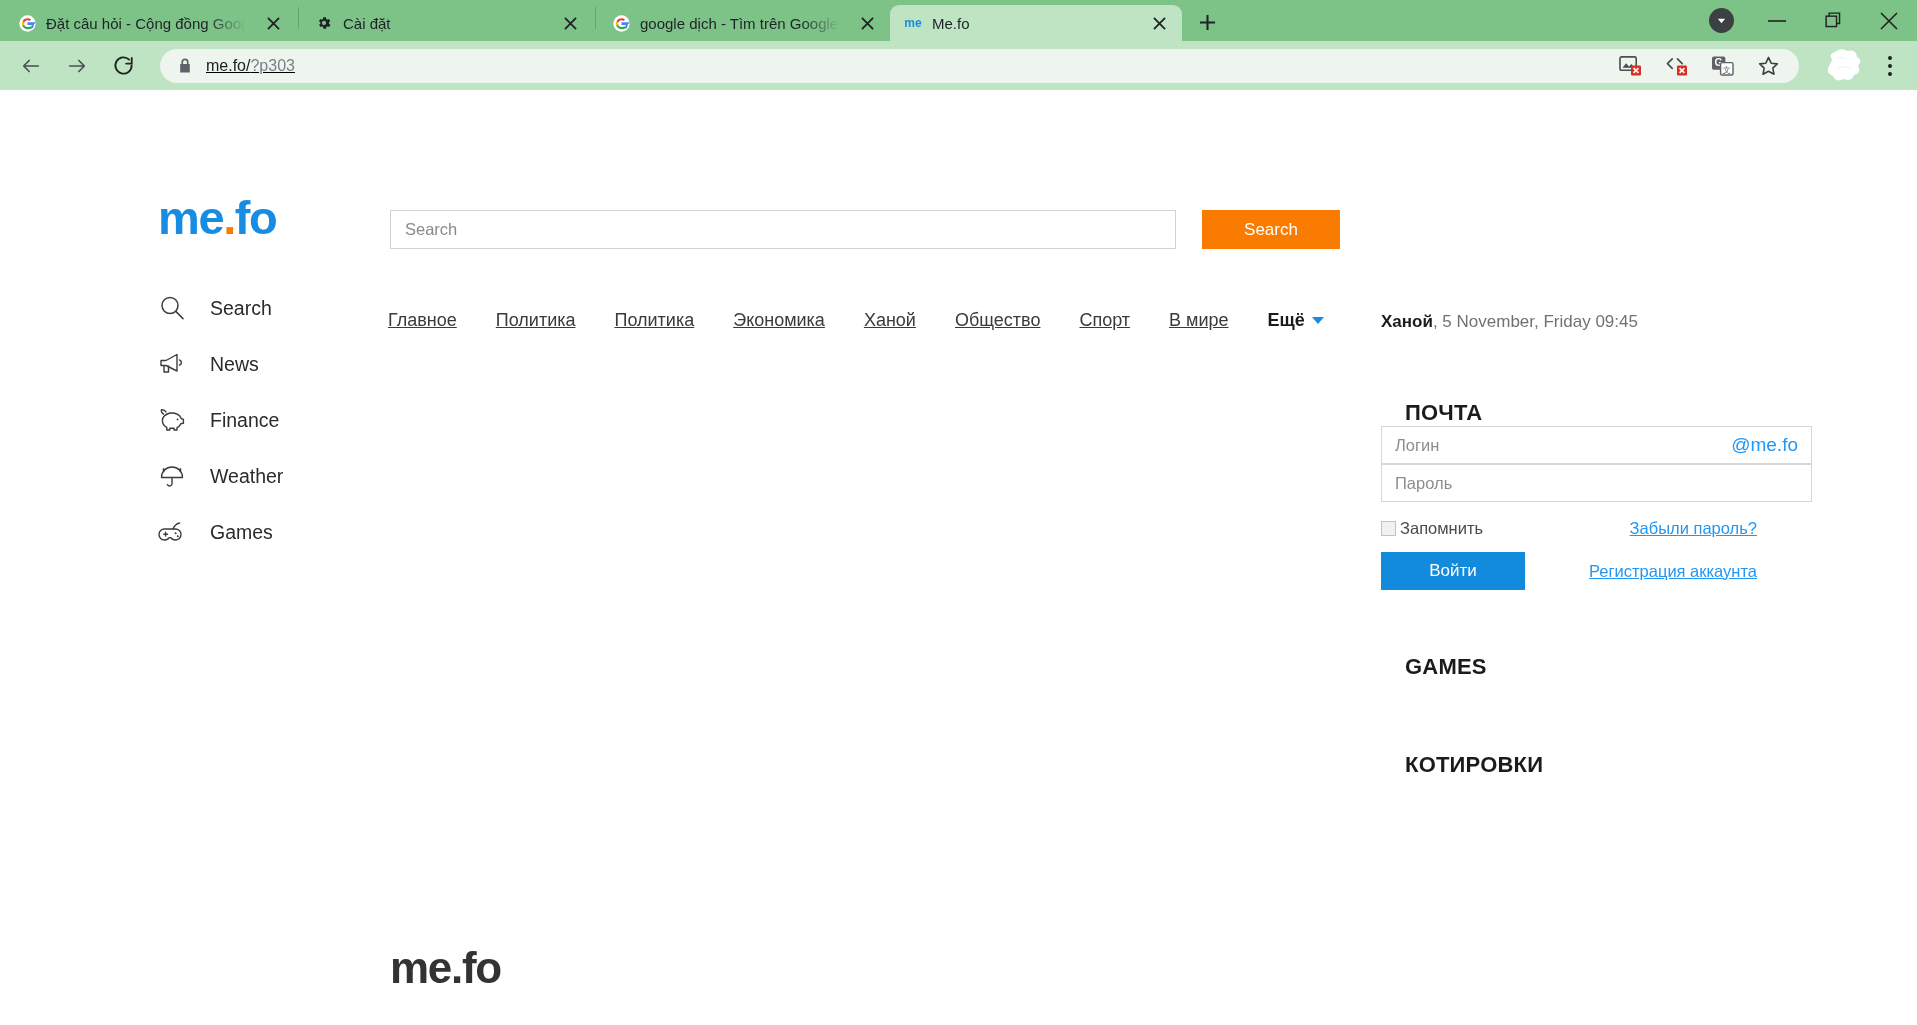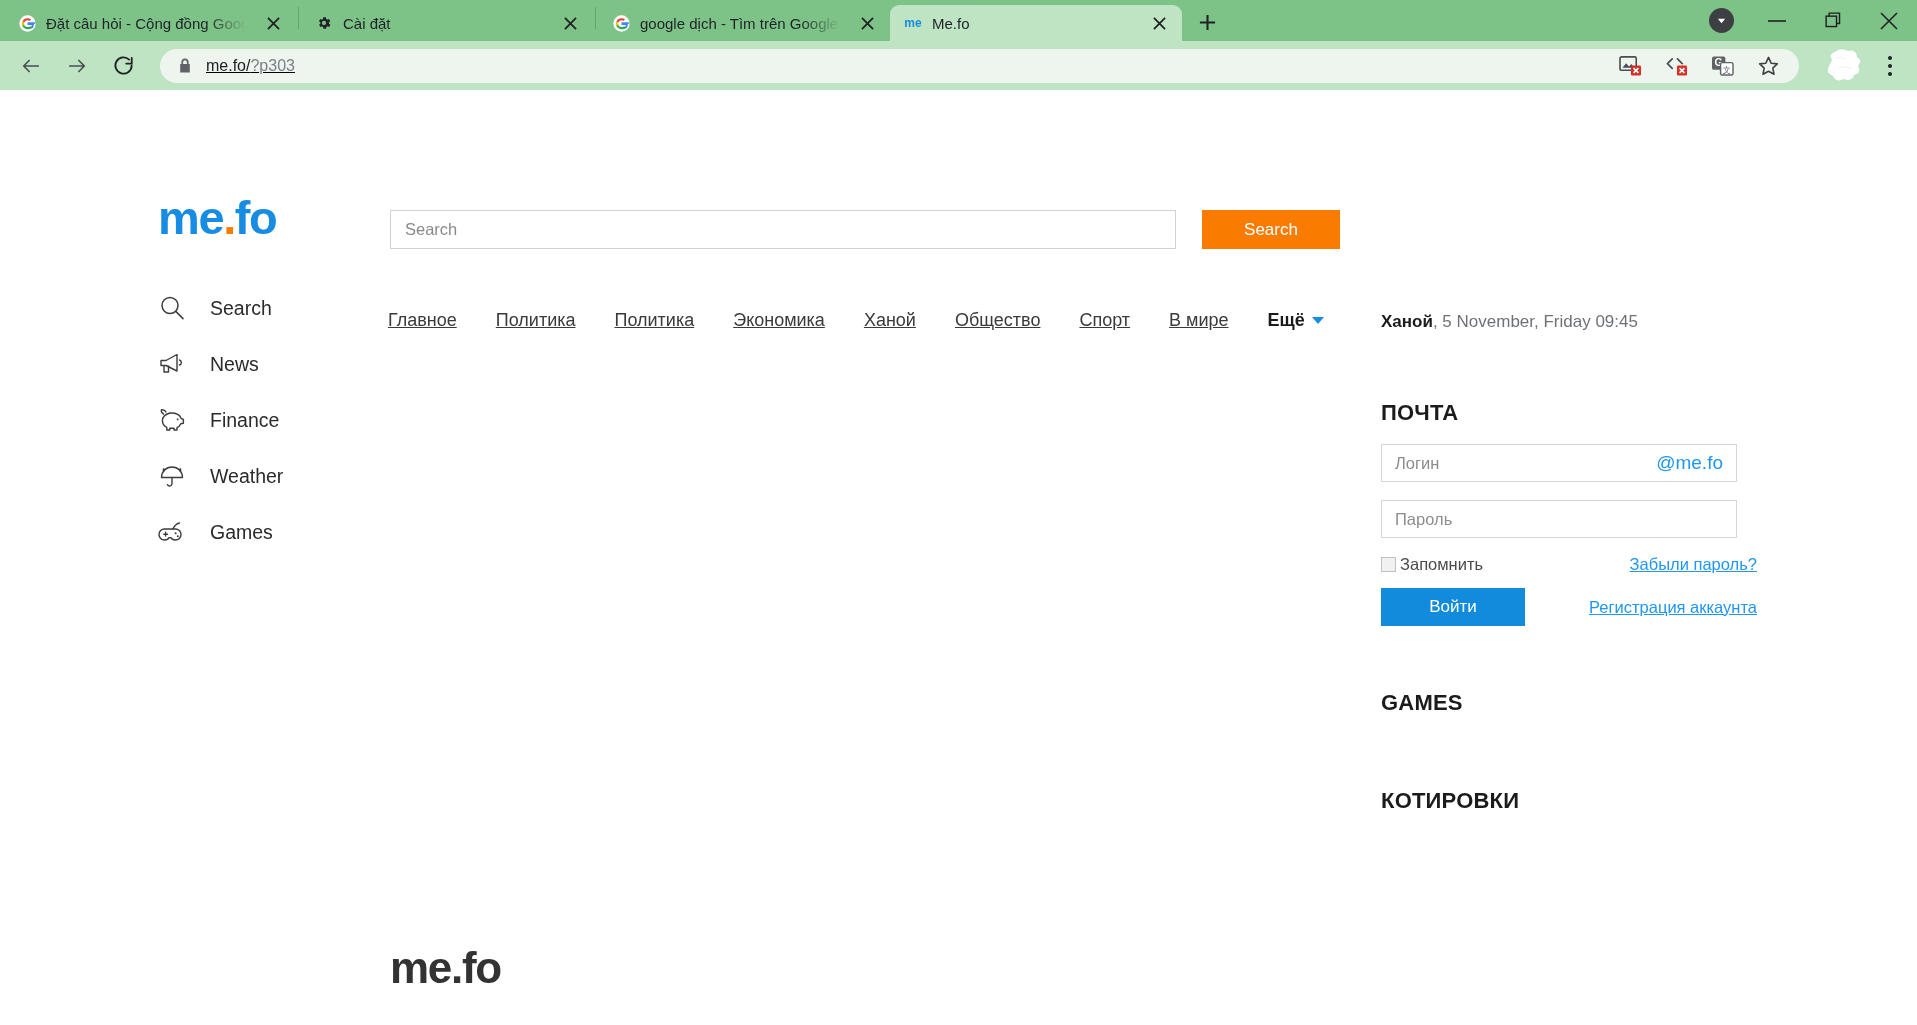--- a/index.html
+++ b/index.html
@@ -158,23 +158,23 @@
   }
   .nav-link { font-size: 18px; color: #3a3a3a; white-space: nowrap; }
   .nav-link.more { font-weight: 700; color: #1b1b1b; display: flex; align-items: center; gap: 7px; }
   .caret { width: 0; height: 0; border-left: 6px solid transparent; border-right: 6px solid transparent; border-top: 7px solid #168de2; display: block; }
 
   .citydate { position: absolute; left: 1381px; top: 222px; font-size: 17px; white-space: nowrap; }
   .citydate .city { font-weight: 700; color: #1b1b1b; }
   .citydate .rest { color: #6e7277; }
 
   .rightcol { position: absolute; left: 1381px; top: 310px; width: 376px; }
-  .rc-title { font-size: 22px; font-weight: 700; color: #1b1b1b; letter-spacing: .2px; }
+  .rc-title { font-size: 22px; font-weight: 700; color: #1b1b1b; letter-spacing: .2px; margin-left: 24px; }
   .field {
-    width: 356px; height: 38px; margin-top: 18px;
+    width: 431px; height: 38px; 
     border: 1px solid #d6d6d6; background: #fff;
     display: flex; align-items: center; padding: 0 13px;
   }
   .field input {
     flex: 1 1 auto; border: none; outline: none; background: transparent;
     font-family: "Liberation Sans", sans-serif; font-size: 16.5px; color: #333;
     min-width: 0;
   }
   .field input::placeholder { color: #8d8d8d; }
   .field .suffix { color: #2196f3; font-size: 19px; white-space: nowrap; }

